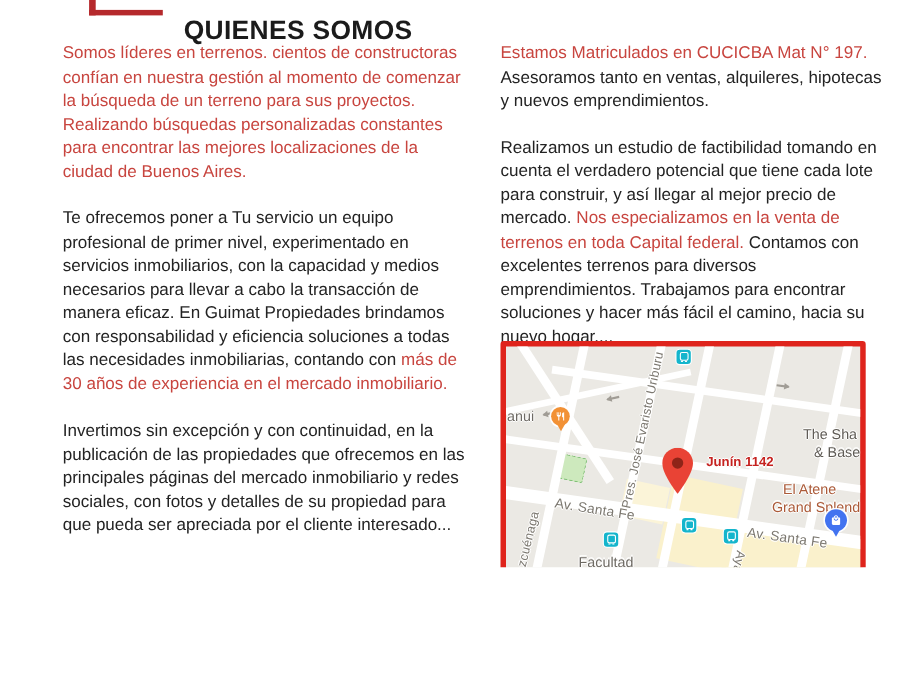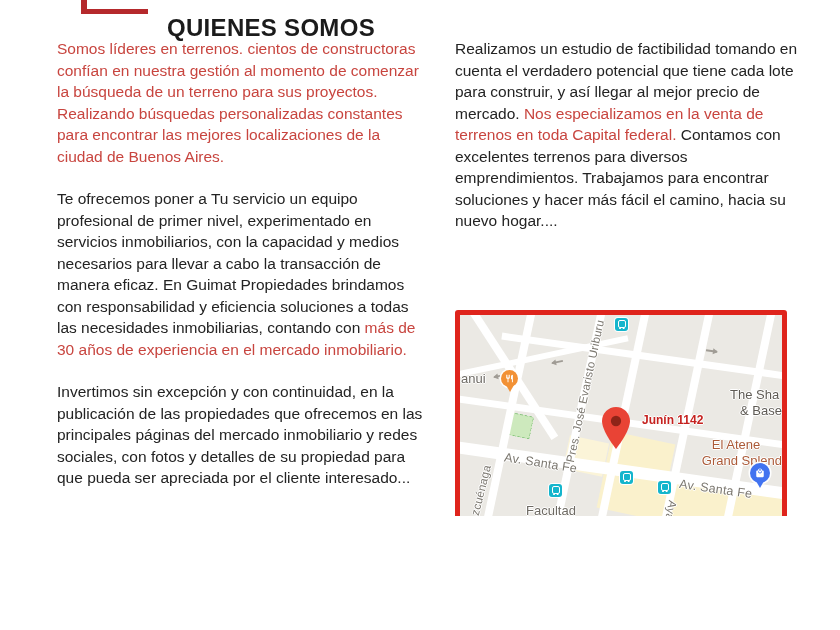--- a/index.html
+++ b/index.html
@@ -61,20 +61,21 @@
 
   <div class="col col-left">
     <p class="red">Somos líderes en terrenos. cientos de constructoras confían en nuestra gestión al momento de comenzar la búsqueda de un terreno para sus proyectos. Realizando búsquedas personalizadas constantes para encontrar las mejores localizaciones de la ciudad de Buenos Aires.</p>
     <p><span class="blk">Te ofrecemos poner a Tu servicio un equipo profesional de primer nivel, experimentado en servicios inmobiliarios, con la capacidad y medios necesarios para llevar a cabo la transacción de manera eficaz. En Guimat Propiedades brindamos con responsabilidad y eficiencia soluciones a todas las necesidades inmobiliarias, contando con </span><span class="red">más de 30 años de experiencia en el mercado inmobiliario.</span></p>
     <p>
       <span class="blk" style="display:block">Invertimos sin excepción y con continuidad, en la publicación de las propiedades que ofrecemos en las principales páginas del mercado inmobiliario y redes sociales, con fotos y detalles de su propiedad para que pueda ser apreciada por el cliente interesado...</span>
     </p>
   </div>
 
   <div class="col col-right">
+    <p><span class="red">Estamos Matriculados en CUCICBA Mat N° 197.</span><span class="blk"> Asesoramos tanto en ventas, alquileres, hipotecas y nuevos emprendimientos.</span></p>
     <p style="margin-bottom:8px"><span class="blk">Realizamos un estudio de factibilidad tomando en cuenta el verdadero potencial que tiene cada lote para construir, y así llegar al mejor precio de mercado. </span><span class="red">Nos especializamos en la venta de terrenos en toda Capital federal.</span><span class="blk"> Contamos con excelentes terrenos para diversos emprendimientos. Trabajamos para encontrar soluciones y hacer más fácil el camino, hacia su nuevo hogar....</span></p>
   </div>
 
   <div class="map-frame">
 
     <div class="zone" style="left:144px;top:122px;width:64px;height:78px;background:#faf1cc;transform:rotate(12deg);"></div>
     <div class="zone" style="left:198px;top:168px;width:144px;height:48px;background:#faf1cc;transform:rotate(8deg);"></div>
     <div class="zone" style="left:106px;top:124px;width:40px;height:34px;background:#fbf4d8;transform:rotate(12deg);"></div>
     <div class="zone" style="left:46px;top:99px;width:24px;height:21px;background:#cde9bd;border:1px dashed #83c17a;border-radius:2px;transform:rotate(12deg);"></div>
 

